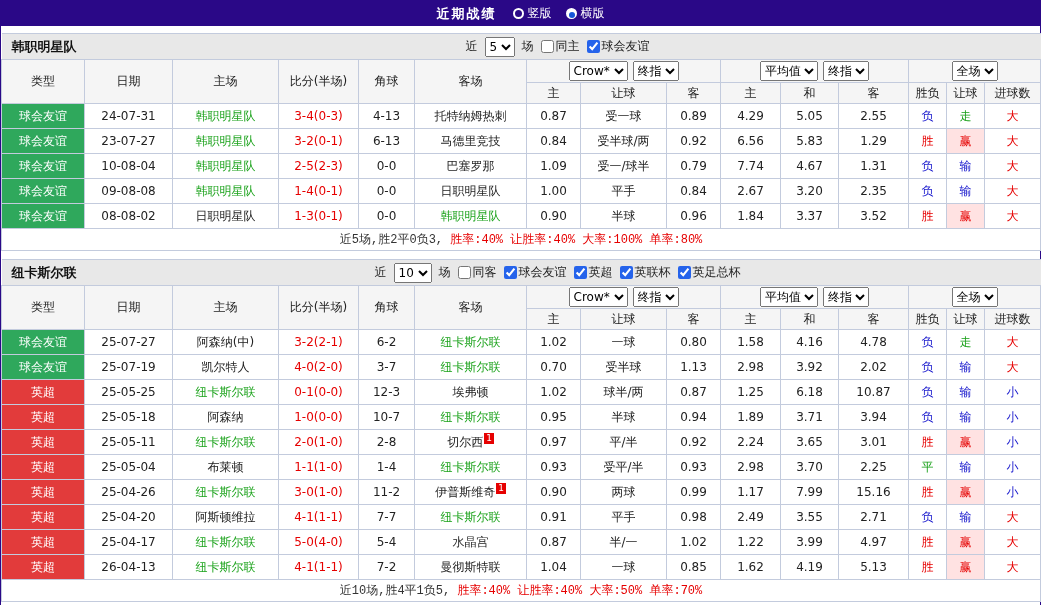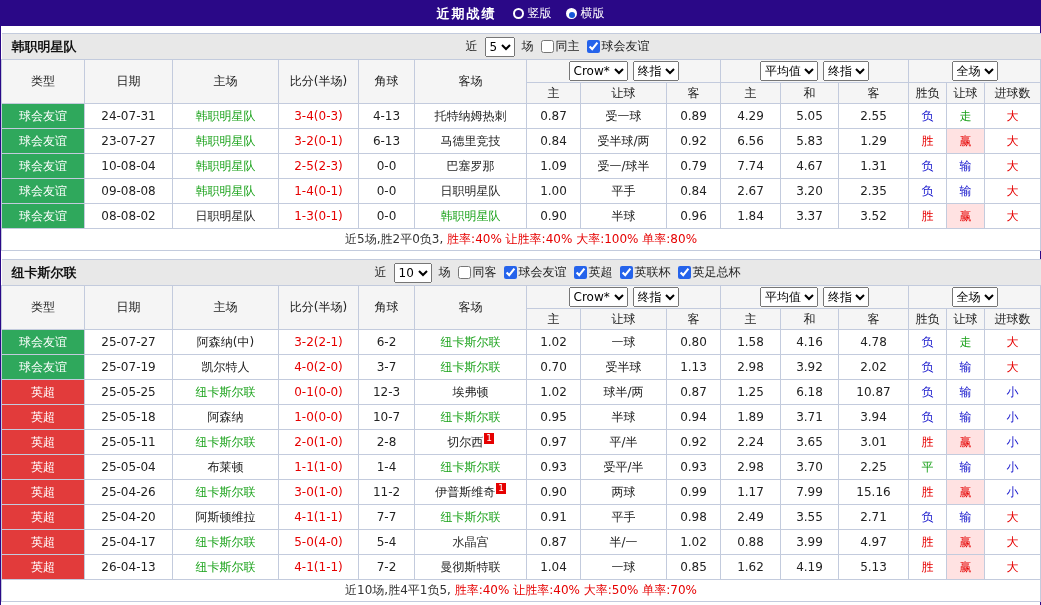--- a/index.html
+++ b/index.html
@@ -65,21 +65,21 @@
   .score { color: #e60000; }
   .red { color: #e60000; }
   .blue { color: #1414cc; }
   .green { color: #18a018; }
   .winbg { background: #ffe2e2; }
   .badge {
     display: inline-block; background: #e60000; color: #fff;
     font-size: 9px; line-height: 11px; padding: 0 2px; margin-left: 1px;
     vertical-align: super;
   }
-  tr.summary td { height: 22px; }
+  tr.summary td { height: 22px; font-family: Liberation Mono, monospace; }
   .sum-prefix { color: #333; }
   .sum-stats { color: #e60000; }
   .selgroup { display: inline-flex; gap: 5px; justify-content: center; align-items: center; }
 </style>
 </head>
 <body>
 
 <div class="page">
   <div class="titlebar">
     <span class="title">近期战绩</span>
@@ -480,21 +480,21 @@
             <tr>
               <td class="type-cell" style="background: rgb(226, 59, 59);">英超</td>
               <td>25-04-17</td>
               <td class="focus">纽卡斯尔联</td>
               <td class="score">5-0(4-0)</td>
               <td>5-4</td>
               <td>水晶宫</td>
               <td>0.87</td>
               <td>半/一</td>
               <td>1.02</td>
-              <td>0.88</td>
+              <td>1.22</td>
               <td>3.99</td>
               <td>4.97</td>
               <td class="red">胜</td>
               <td class="red winbg">赢</td>
               <td class="red">大</td>
             </tr>
             <tr>
               <td class="type-cell" style="background: rgb(226, 59, 59);">英超</td>
               <td>26-04-13</td>
               <td class="focus">纽卡斯尔联</td>

